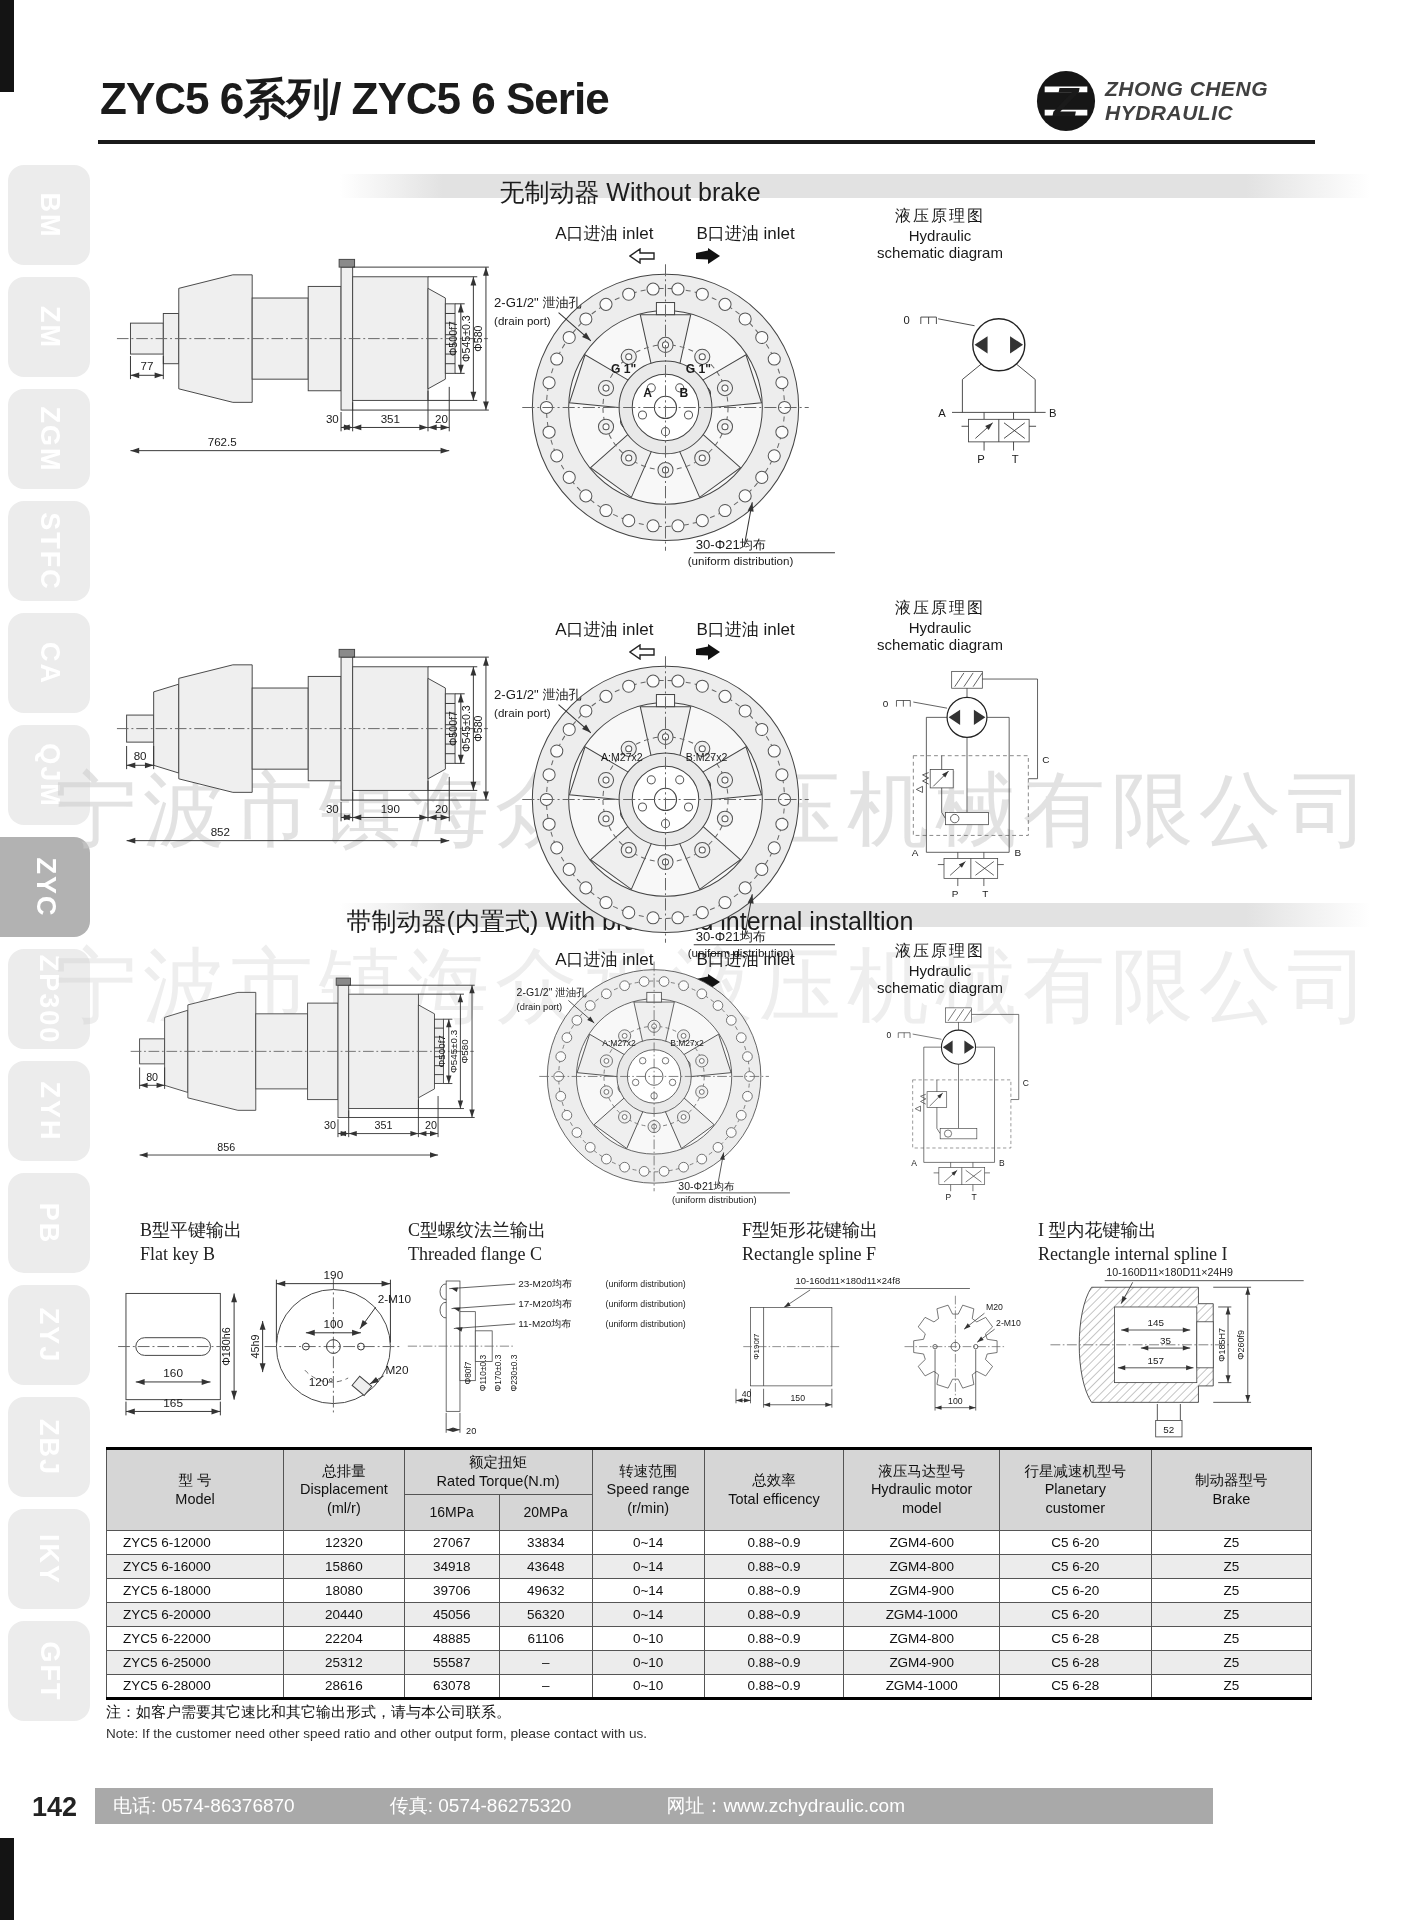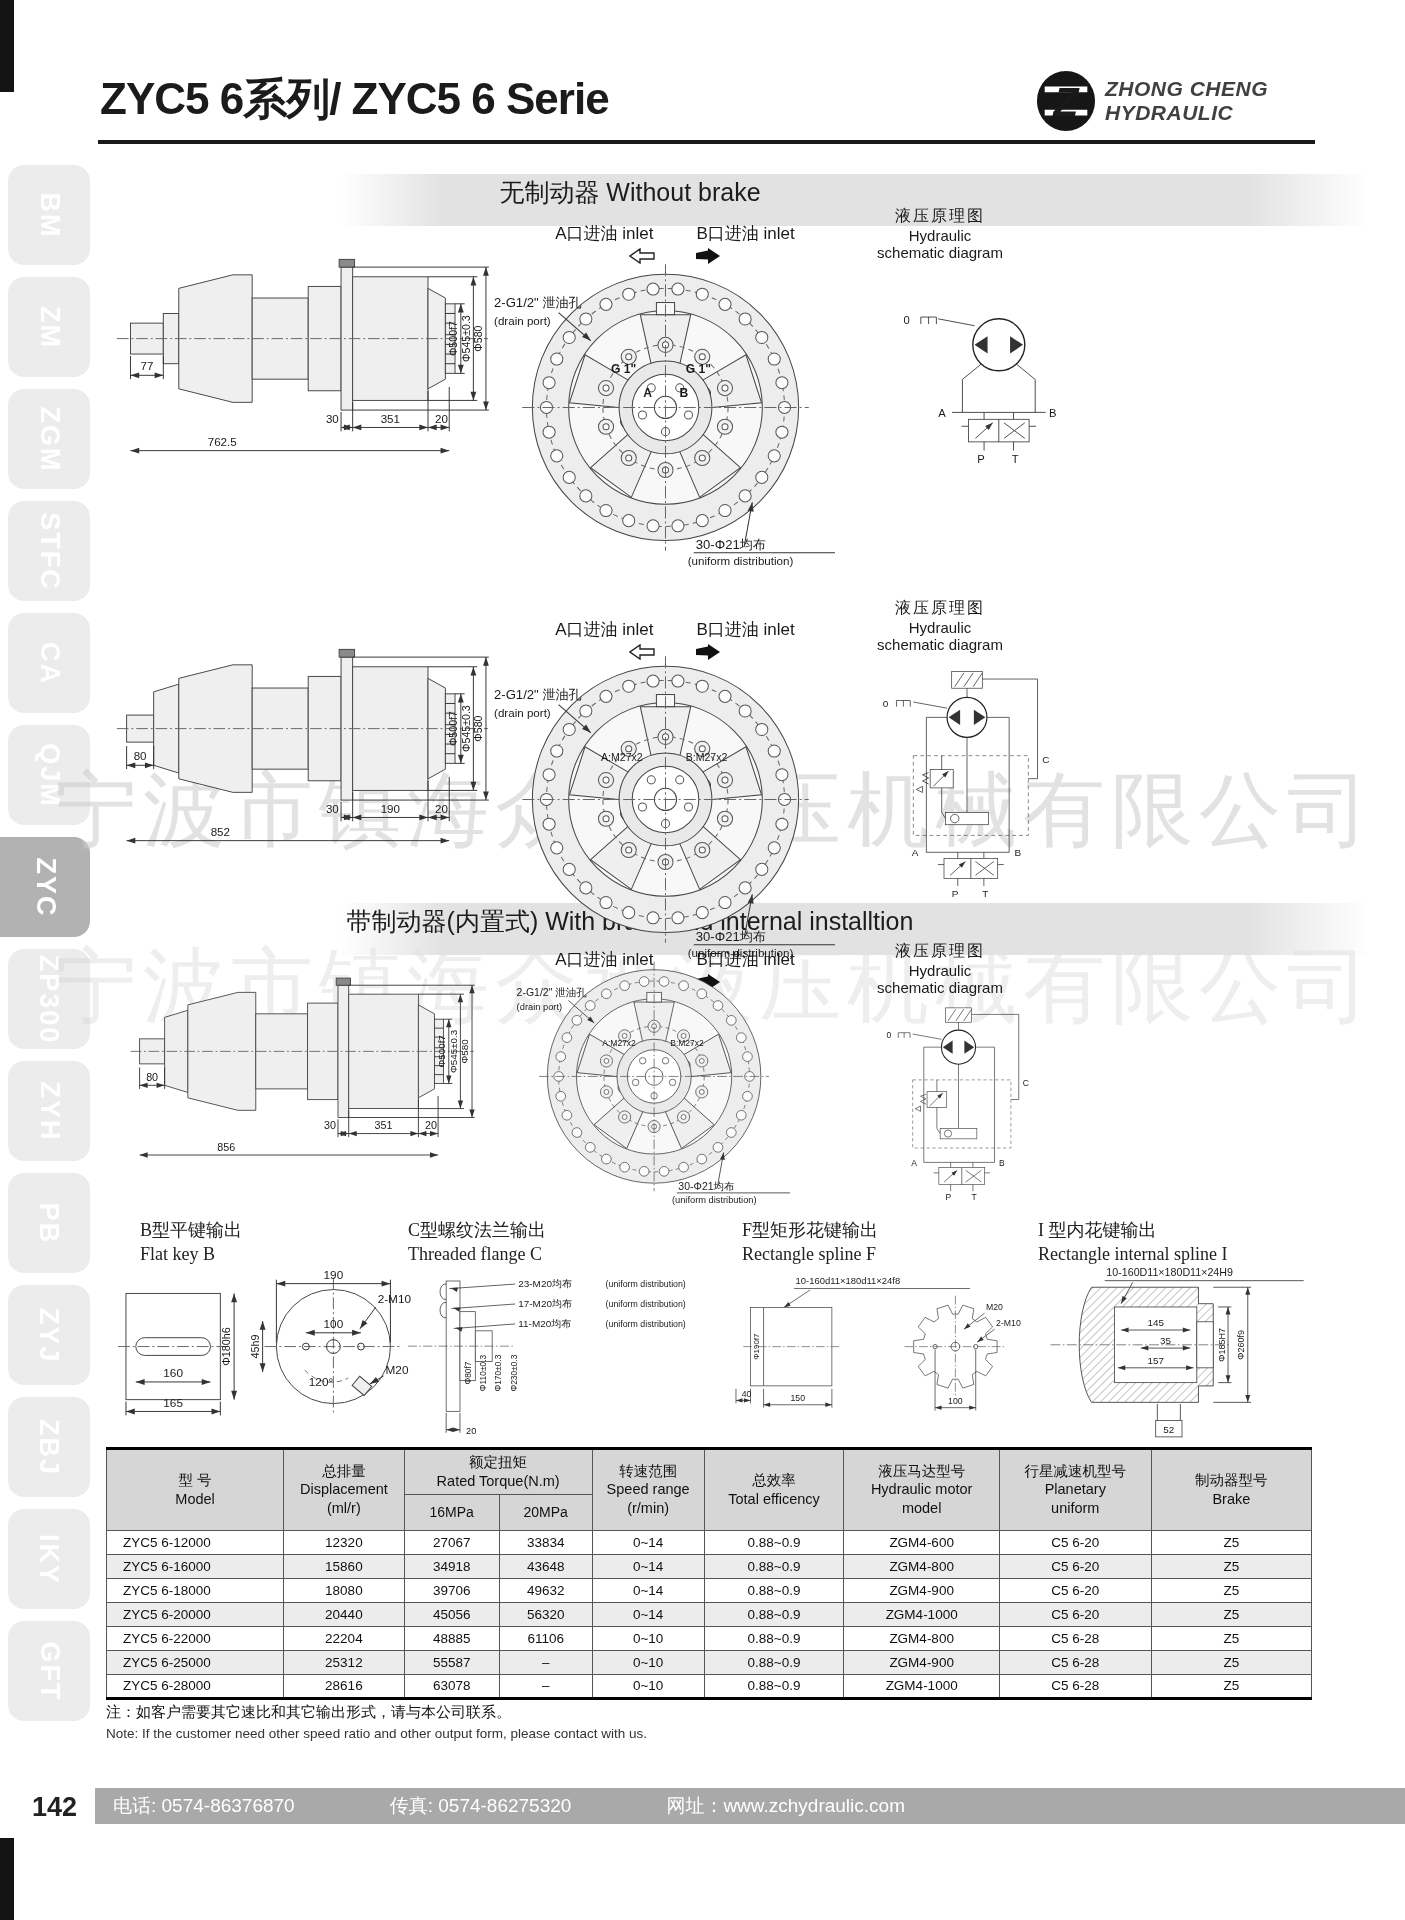--- a/index.html
+++ b/index.html
@@ -22,21 +22,21 @@
   .tab { position: absolute; left: 8px; width: 82px; height: 100px; background: #ececec; border-radius: 16px; display: flex; align-items: center; justify-content: center; cursor: pointer; }
   .tab.active { left: 0; width: 90px; background: #b2b2b2; border-radius: 0 16px 16px 0; }
   .tab span { transform: rotate(90deg); color: #ffffff; font-weight: bold; font-size: 27px; letter-spacing: 2px; white-space: nowrap; }
 
   
   .watermark { position: absolute; left: 55px; width: 1320px; font-size: 82px; color: #cccccc; white-space: nowrap; letter-spacing: 6px; z-index: 0; }
   .watermark.w1 { top: 756px; opacity: 0.55; }
   .watermark.w2 { top: 932px; opacity: 0.33; }
 
   
-  .band { position: absolute; left: 340px; width: 1030px; height: 52px; z-index: 1;
+  .band { position: absolute; left: 340px; width: 1030px; height: 24px; z-index: 1;
           background: linear-gradient(90deg, rgba(226,226,226,0) 0%, #e2e2e2 10%, #e2e2e2 88%, rgba(226,226,226,0) 100%); }
   .band .t { position: absolute; left: -100px; width: 780px; text-align: center; font-size: 25px; color: #1c1c1c; line-height: 36px; white-space: nowrap; }
   .b1 { top: 174px; } .b2 { top: 570px; } .b3 { top: 903px; }
 
   .inlets { position: absolute; width: 330px; text-align: center; z-index: 2; }
   .inl-row { display: flex; justify-content: center; gap: 43px; font-size: 17px; color: #1a1a1a; white-space: nowrap; }
   .arr-row { display: flex; justify-content: center; gap: 40px; margin-top: 3px; }
   .arr-row svg { width: 26px; height: 16px; }
 
   .schem-title { position: absolute; width: 260px; text-align: center; z-index: 2; color: #1a1a1a; }
@@ -73,21 +73,21 @@
   .spec thead tr.mpa th { height: 36px; font-size: 14px; }
   .spec tbody td { height: 24px; font-size: 13.5px; padding: 0 2px; }
   .spec tbody td.model { text-align: left; padding-left: 16px; }
   .spec tbody tr:nth-child(even) { background: #ececec; }
 
   .note-cn { position: absolute; left: 106px; top: 1703px; font-size: 15px; color: #111; z-index: 2; }
   .note-en { position: absolute; left: 106px; top: 1726px; font-size: 13.5px; color: #333; z-index: 2; }
 
   
   .pagenum { position: absolute; left: 32px; top: 1792px; font-size: 27px; font-weight: bold; color: #222; z-index: 2; }
-  .footbar { position: absolute; left: 95px; top: 1788px; width: 1310px; height: 36px; background: #a9a9a9; color: #fff;
+  .footbar { position: absolute; left: 95px; top: 1788px; width: 1118px; height: 36px; background: #a9a9a9; color: #fff;
              display: flex; align-items: center; font-size: 19px; z-index: 2; }
   .footbar span { white-space: nowrap; }
   .footbar .f1 { margin-left: 18px; } .footbar .f2 { margin-left: 95px; } .footbar .f3 { margin-left: 95px; }
 </style>
 </head>
 <body>
 
 <div class="page">
   <div class="corner top"></div>
   <div class="corner bot"></div>
@@ -1062,21 +1062,21 @@
             <span>Total efficency</span>
           </th>
         <th rowspan="2">
             <span>液压马达型号</span>
             <span>Hydraulic motor</span>
             <span>model</span>
           </th>
         <th rowspan="2">
             <span>行星减速机型号</span>
             <span>Planetary</span>
-            <span>uniform</span>
+            <span>customer</span>
           </th>
         <th rowspan="2">
             <span>制动器型号</span>
             <span>Brake</span>
           </th>
       </tr>
       <tr class="mpa">
         <th>16MPa</th>
         <th>20MPa</th>
       </tr>

